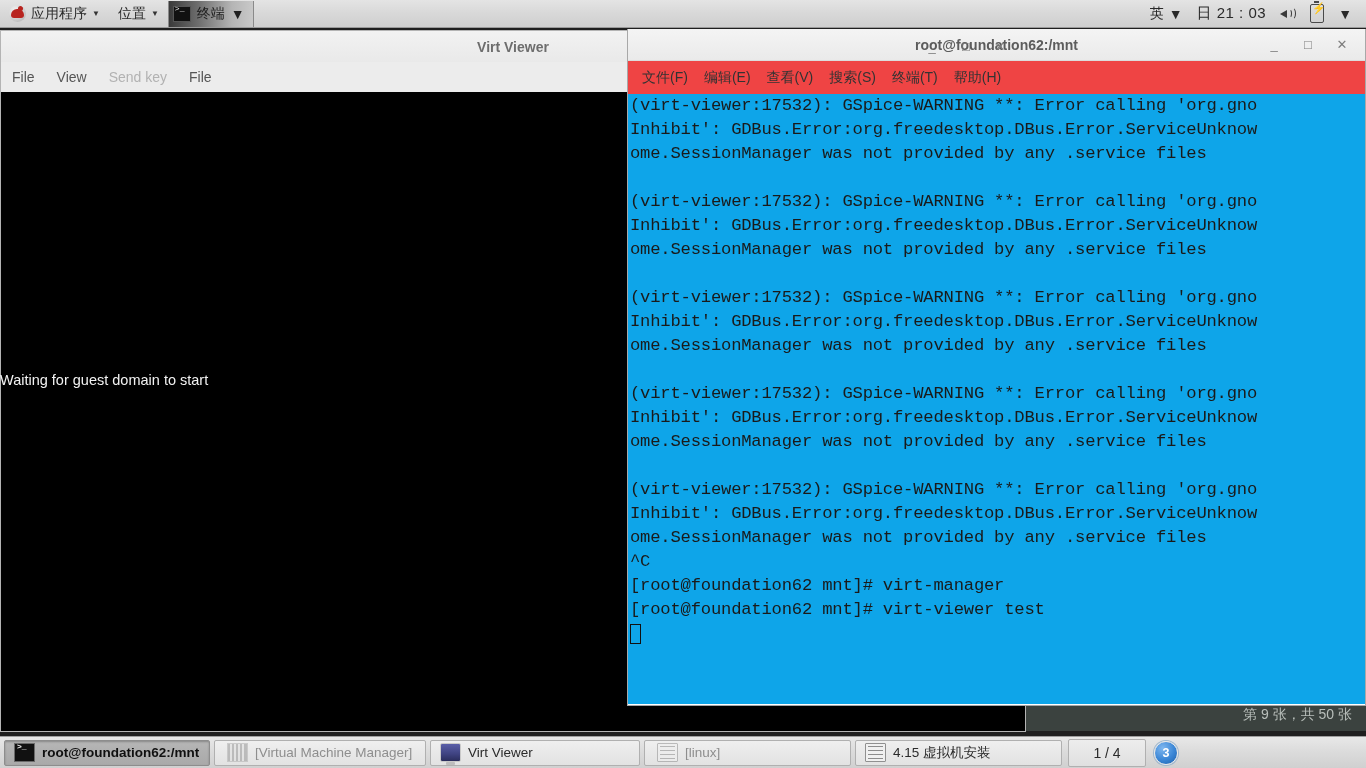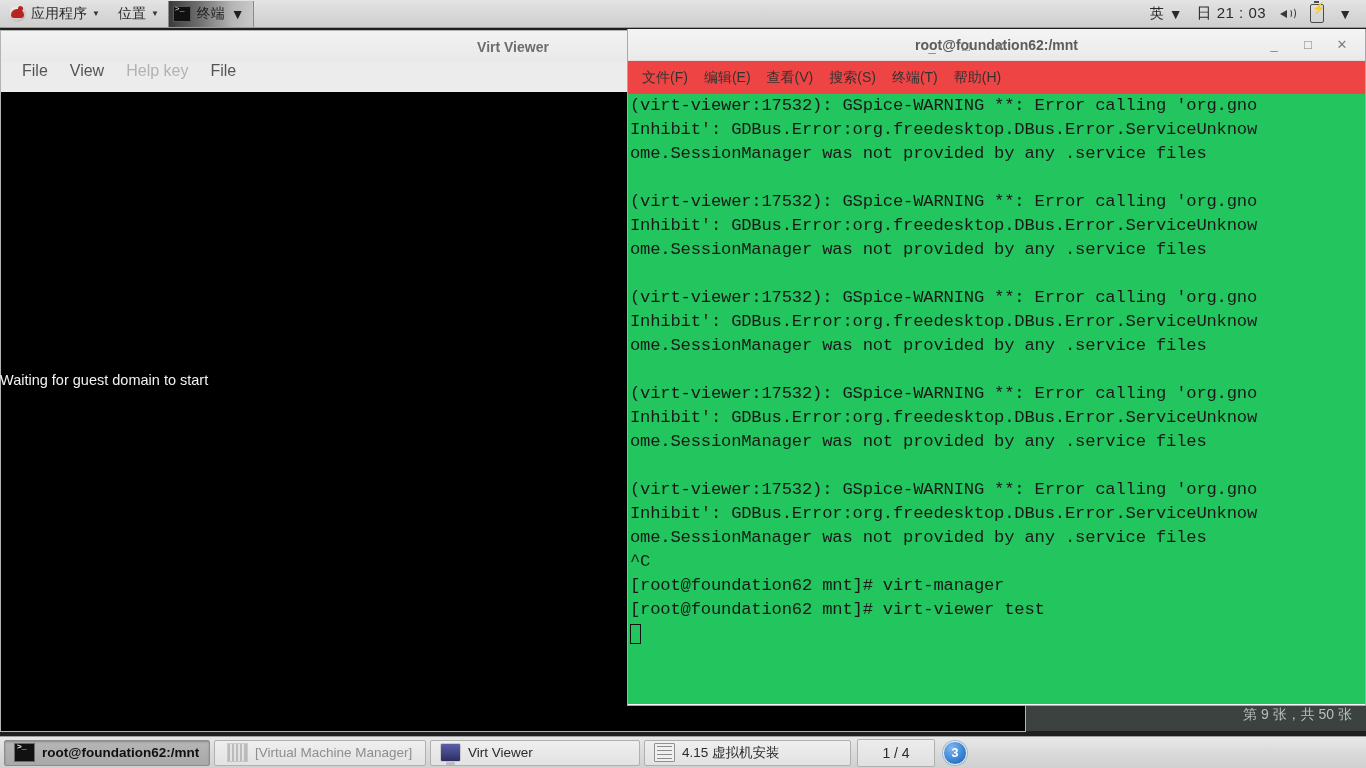--- a/index.html
+++ b/index.html
@@ -157,22 +157,22 @@
     margin-left: auto; display: flex; align-items: center;
     padding-right: 8px; z-index: 2;
   }
   #virt-winbtns .wb {
     width: 34px; height: 30px; display: flex;
     align-items: center; justify-content: center;
     color: #7d7d7d; font-size: 13px;
   }
   #virt-menubar {
     height: 30px; background: #ececec;
-    display: flex; 
-    padding-left: 10px; font-size: 16px; color: #555;
+    display: flex; align-items: center;
+    padding-left: 0; font-size: 14px; color: #555;
   }
   #virt-menubar .mi { padding: 0 11px; white-space: nowrap; }
   #virt-menubar .mi.disabled { color: #b2b2b2; }
   #virt-canvas {
     position: absolute; left: 0; top: 61px;
     width: 1024px; height: 639px;
     background: #000;
     display: flex; align-items: center; justify-content: flex-start;
   }
   #virt-waiting {
@@ -212,21 +212,21 @@
   #term-menubar {
     height: 33px; background: #ef4444;
     border-bottom: 1px solid #d3d3d3;
     display: flex; align-items: center;
     padding-left: 6px; font-size: 14px; color: #333;
   }
   #term-menubar .mi { padding: 0 8px; white-space: nowrap; }
   #term-body {
     position: absolute; left: 0; top: 65px;
     width: 737px; height: 610px;
-    background: #22c55e;
+    background: #0ea5e9;
     overflow: hidden;
     padding-left: 2px;
     box-sizing: border-box;
   }
   #term-text {
     font-family: "Liberation Mono", "DejaVu Sans Mono", monospace;
     font-size: 17.2px;
     line-height: 24px;
     color: #1a1a1a;
     white-space: pre;
@@ -346,21 +346,21 @@
       <div id="virt-title">Virt Viewer</div>
       <div id="virt-winbtns">
         <div class="wb">_</div>
         <div class="wb">□</div>
         <div class="wb">✕</div>
       </div>
     </div>
     <div id="virt-menubar">
       <div class="mi">File</div>
       <div class="mi">View</div>
-      <div class="mi disabled">Help key</div>
+      <div class="mi disabled">Send key</div>
       <div class="mi">File</div>
     </div>
     <div id="virt-canvas">
       <div id="virt-waiting">Waiting for guest domain to start</div>
     </div>
   </div>
 
   <div id="term-window">
     <div id="term-titlebar">
       <div id="term-title">root@foundation62:/mnt</div>
@@ -457,20 +457,24 @@
     <div class="task-btn minimized tb-w2">
       <span class="ic ic-vmm"></span>
       <span class="tlabel">[Virtual Machine Manager]</span>
     </div>
 
     <div class="task-btn tb-w3">
       <span class="ic ic-virtviewer"></span>
       <span class="tlabel">Virt Viewer</span>
     </div>
 
+    <div class="task-btn minimized tb-w4">
+      <span class="ic ic-doc dim"></span>
+      <span class="tlabel">[linux]</span>
+    </div>
 
     <div class="task-btn tb-w5">
       <span class="ic ic-doc"></span>
       <span class="tlabel">4.15 虚拟机安装</span>
     </div>
 
 
     <div id="workspace-switcher">
       <span>1 / 4</span>
     </div>

